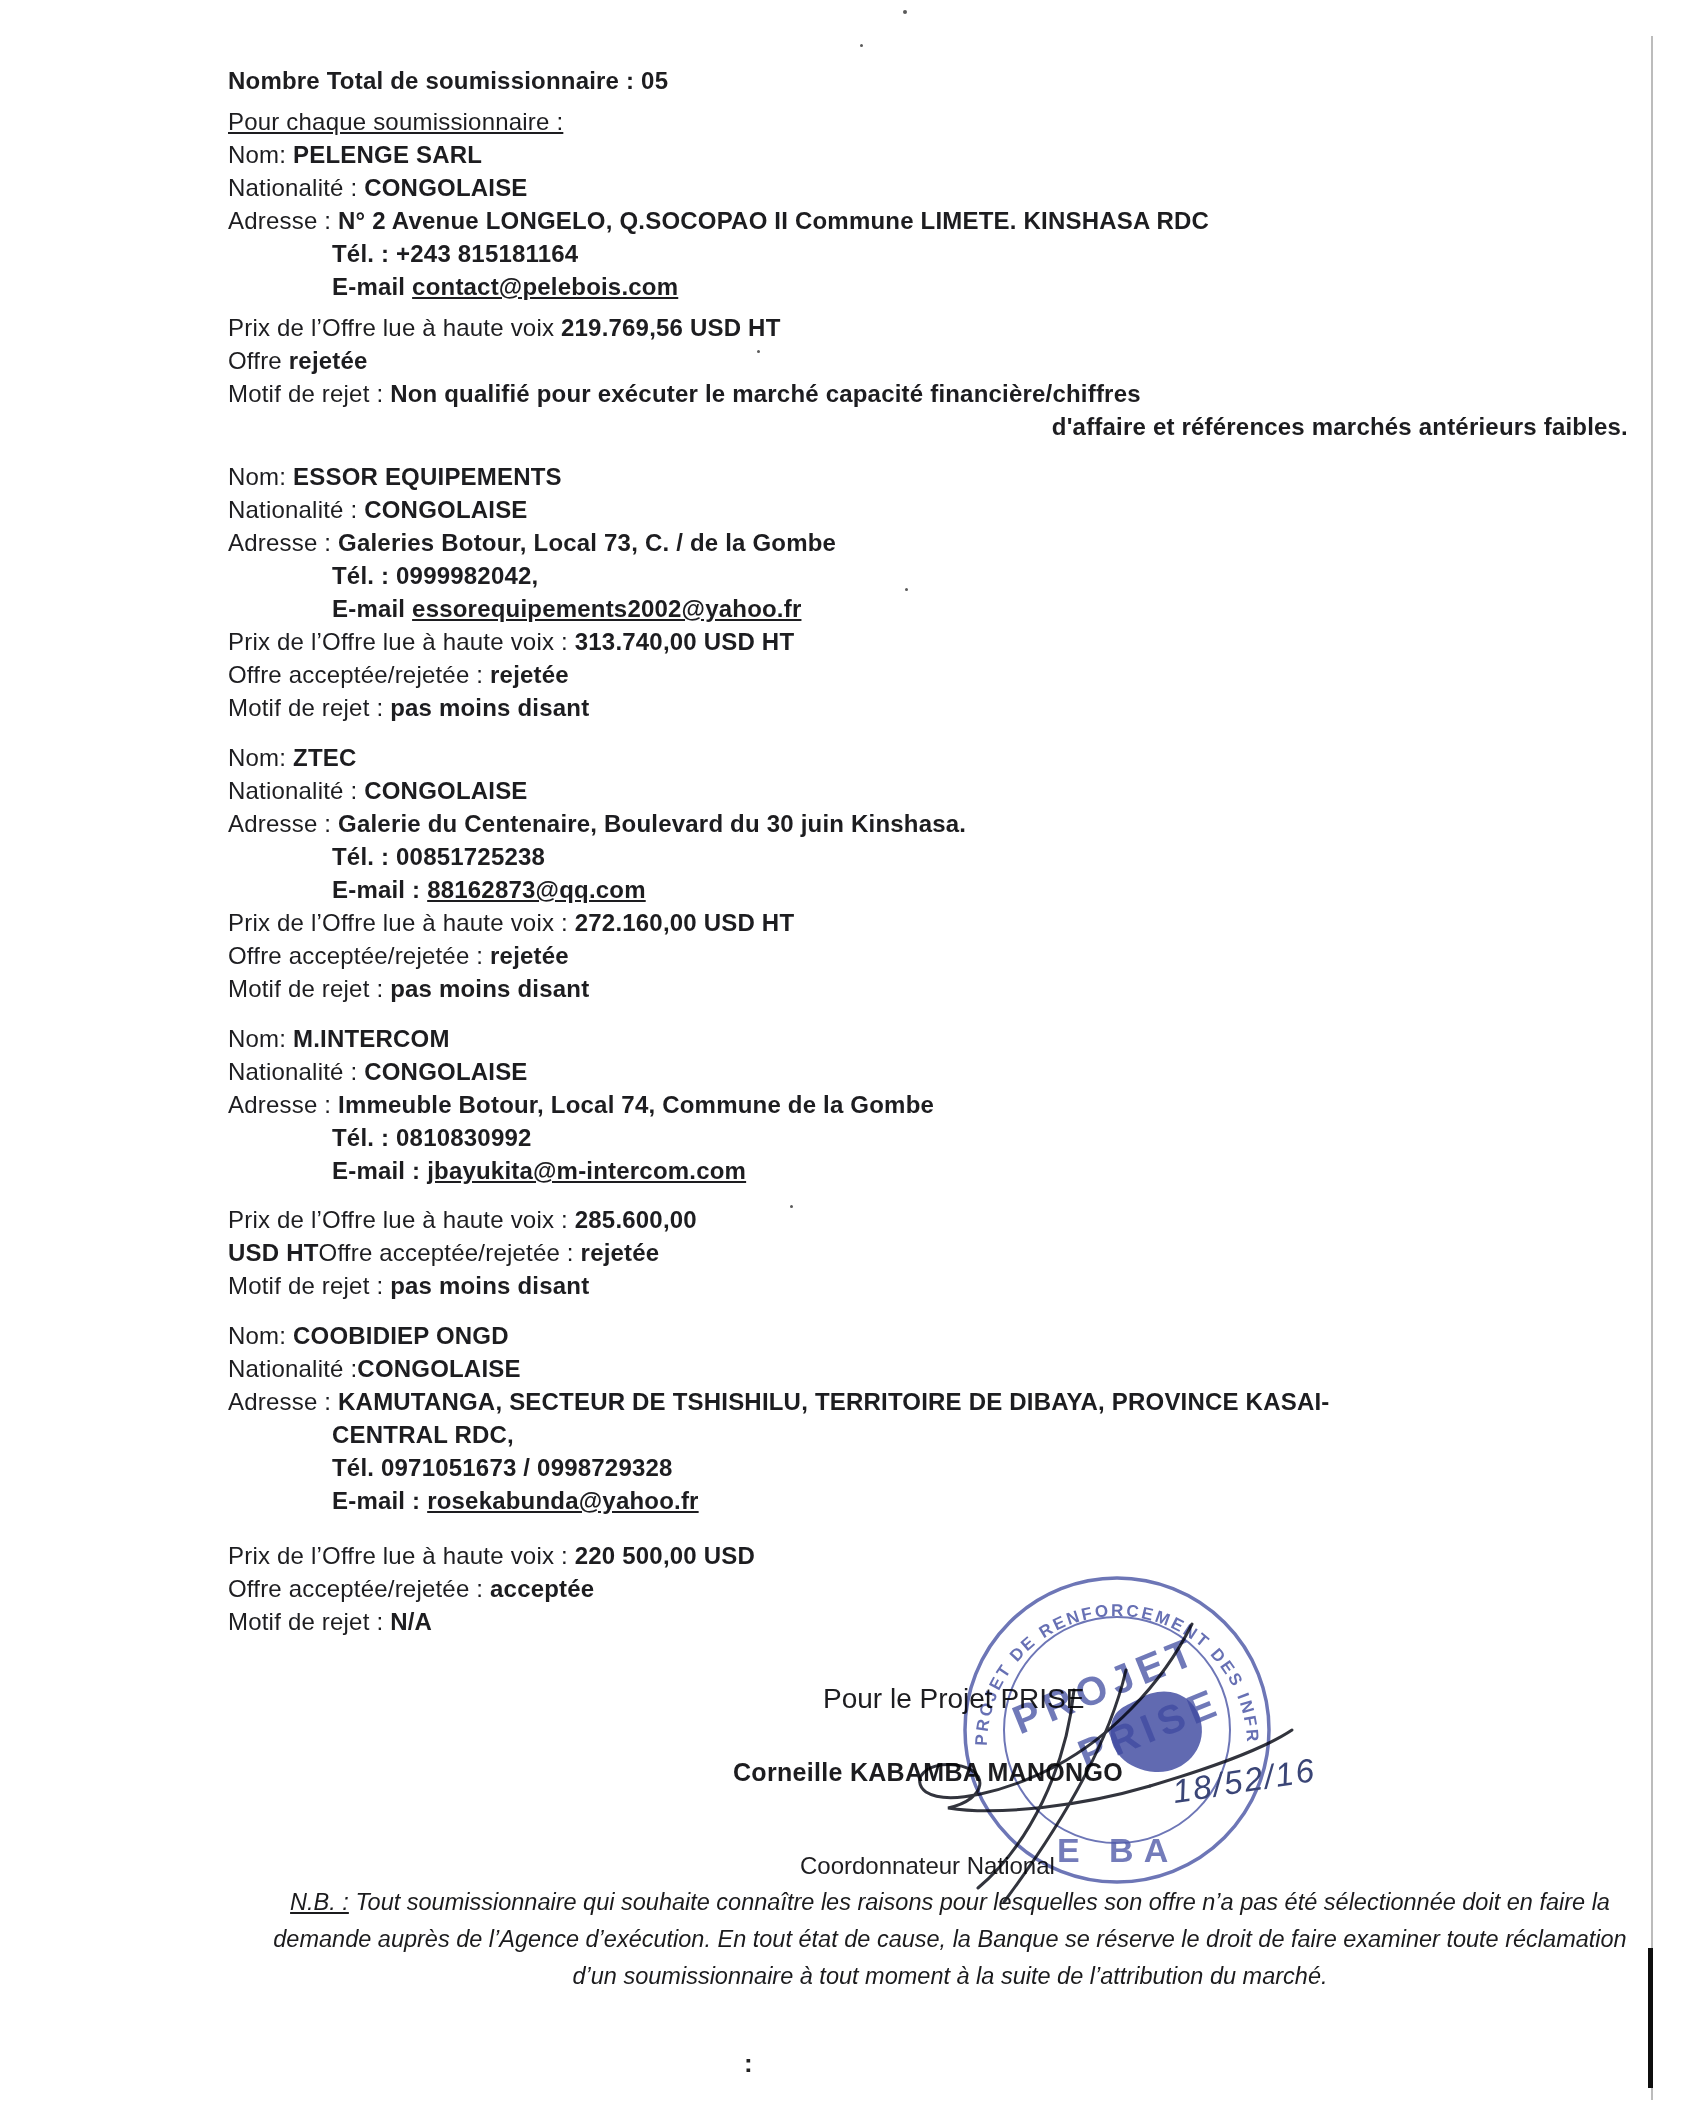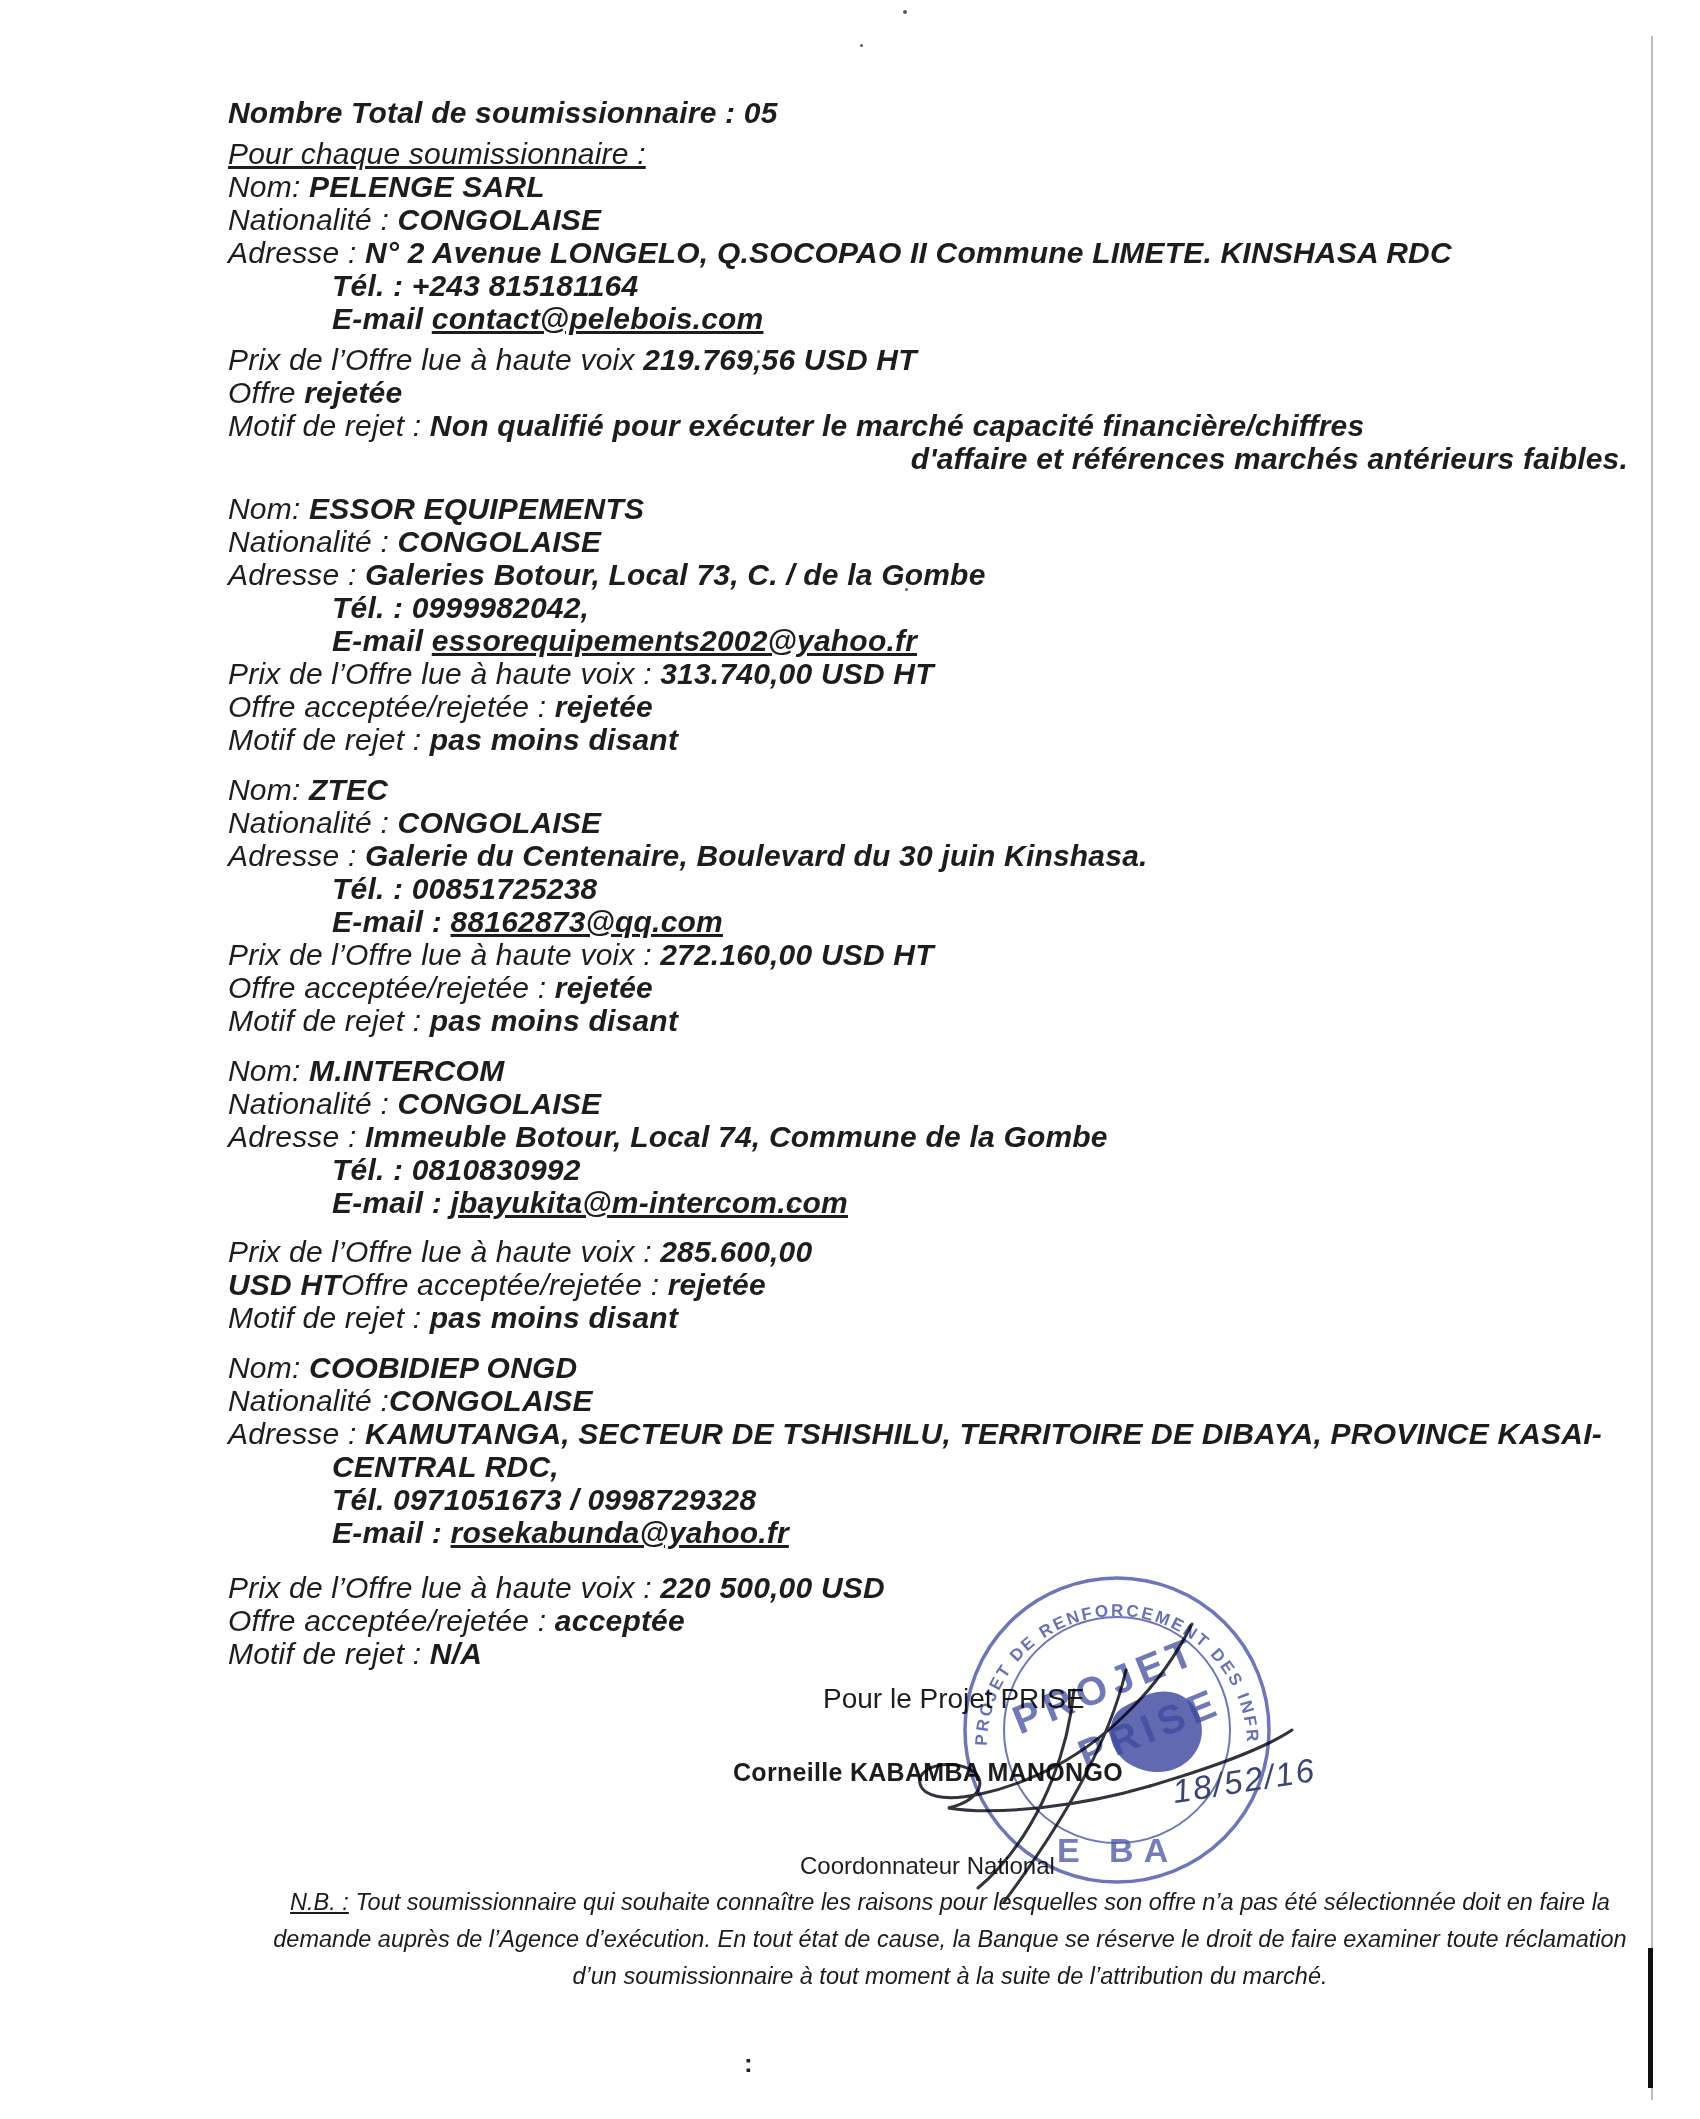--- a/index.html
+++ b/index.html
@@ -8,22 +8,22 @@
     background:#ffffff;
     font-family:"Liberation Sans", sans-serif;
     color:#1d1d20;
     position:relative;
     overflow:hidden;
   }
   .page { position:absolute; inset:0; background:#ffffff; }
 
   
   .flow {
-    position:absolute; left:228px; top:96px; width:1400px;
-    font-size:30px; line-height:33px; letter-spacing:0.2px;font-style:italic;
+    position:absolute; left:228px; top:64px; width:1400px;
+    font-size:24px; line-height:33px; letter-spacing:0.2px;
   }
   .line { white-space:nowrap; }
   .b { font-weight:bold; }
   .u { text-decoration:underline; }
   .headline { font-weight:bold; }
   .intro { margin-top:8px; }
   .bidder { margin-top:17px; }
   .bidder.first { margin-top:0; }
   .ind { margin-left:104px; }
   .ind-motif { margin-left:178px;text-align:right; }

